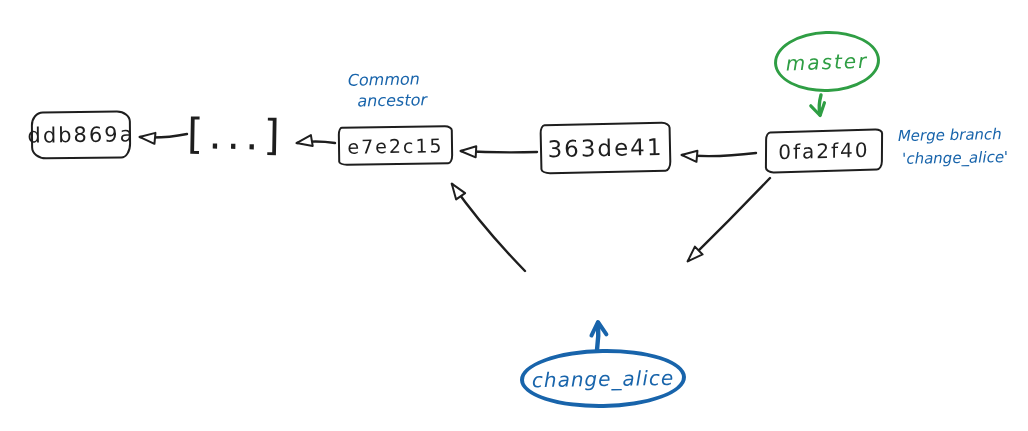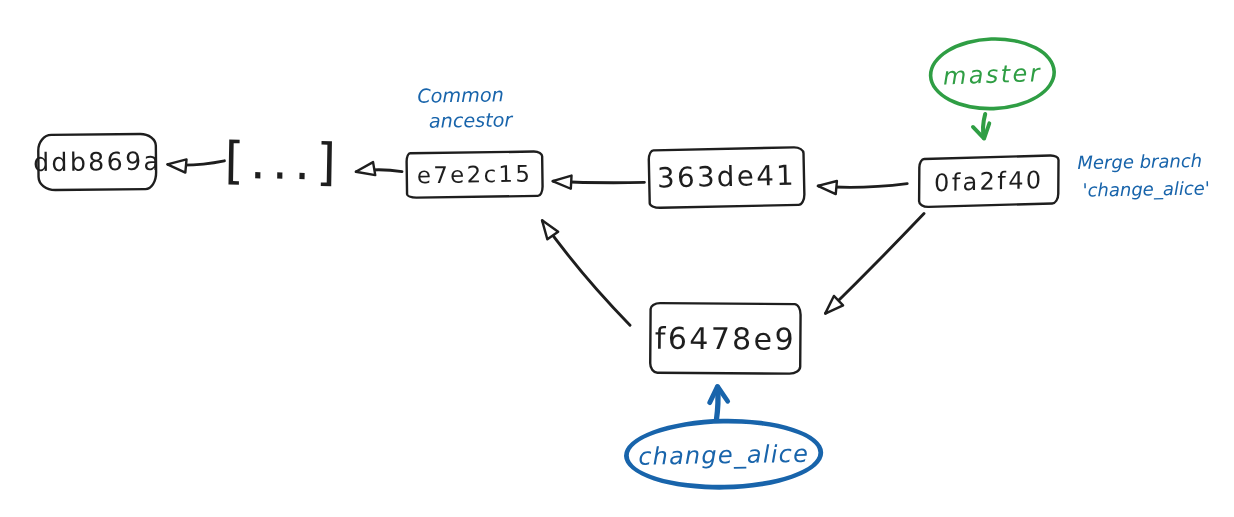--- a/index.html
+++ b/index.html
@@ -157,23 +157,20 @@
   </div>
 
   <div class="commit-box pos-363de41">
     <span>363de41</span>
   </div>
 
   <div class="commit-box pos-0fa2f40">
     <span>0fa2f40</span>
   </div>
 
-  <div class="commit-box pos-f6478e9">
-    <span>f6478e9</span>
-  </div>
 
   <div class="annotation common-ancestor">
     <span class="line1">Common</span>
     <span class="line2">ancestor</span>
   </div>
 
   <div class="annotation merge-note">
     <span class="line1">Merge branch</span>
     <span class="line2">'change_alice'</span>
   </div>

